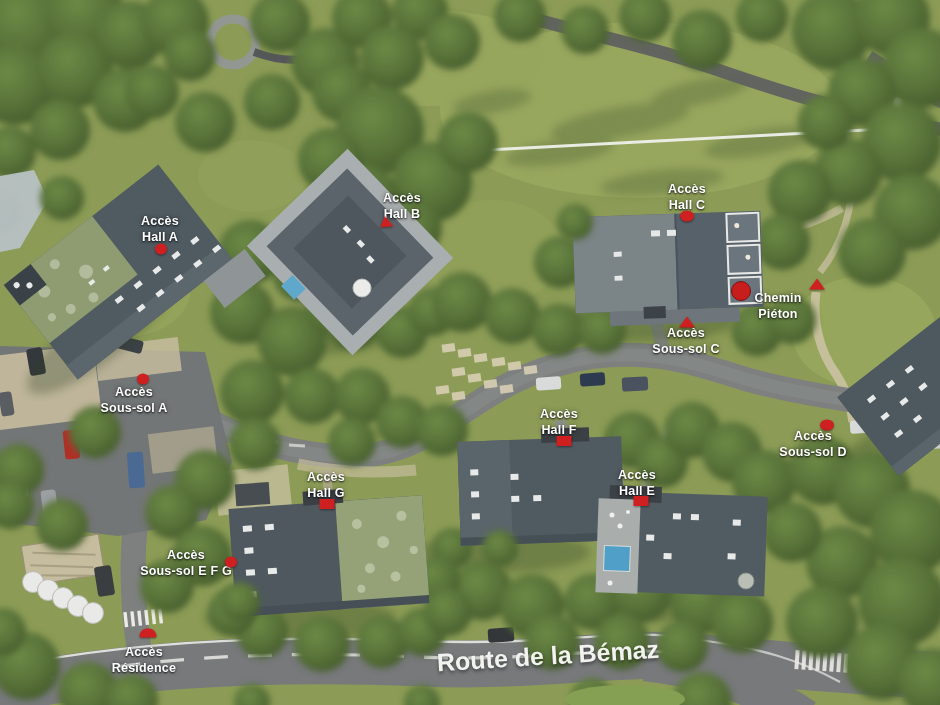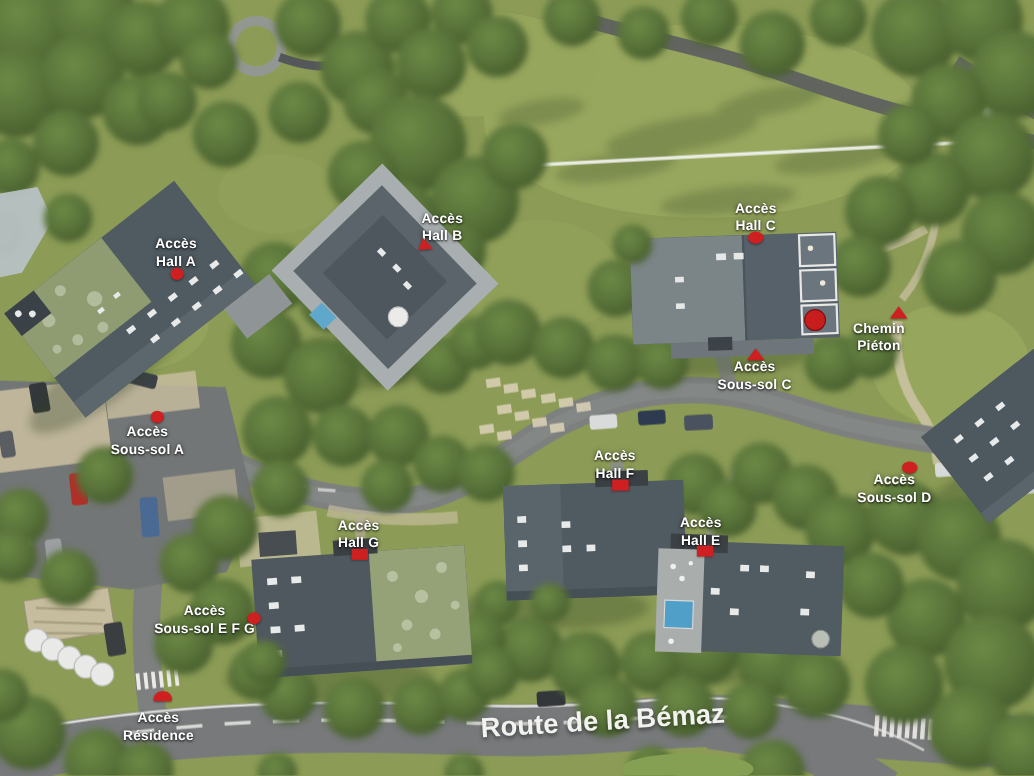--- a/index.html
+++ b/index.html
@@ -466,21 +466,21 @@
 
 <div class="lbl" style="left:402px;top:207px;">Accès
 Hall B</div>
 <div class="marker m-tri-right" style="left:388px;top:224px;"></div>
 
 <div class="lbl" style="left:687px;top:198px;">Accès
 Hall C</div>
 <div class="marker m-dot-wide" style="left:687px;top:216px;"></div>
 
 <div class="marker m-tri-up" style="left:817px;top:284px;"></div>
-<div class="lbl" style="left:799px;top:307px;">Chemin
+<div class="lbl" style="left:778px;top:307px;">Chemin
 Piéton</div>
 
 <div class="marker m-tri-up" style="left:687px;top:322px;"></div>
 <div class="lbl" style="left:686px;top:342px;">Accès
 Sous-sol C</div>
 
 <div class="marker m-dot" style="left:143px;top:379px;"></div>
 <div class="lbl" style="left:134px;top:401px;">Accès
 Sous-sol A</div>
 

